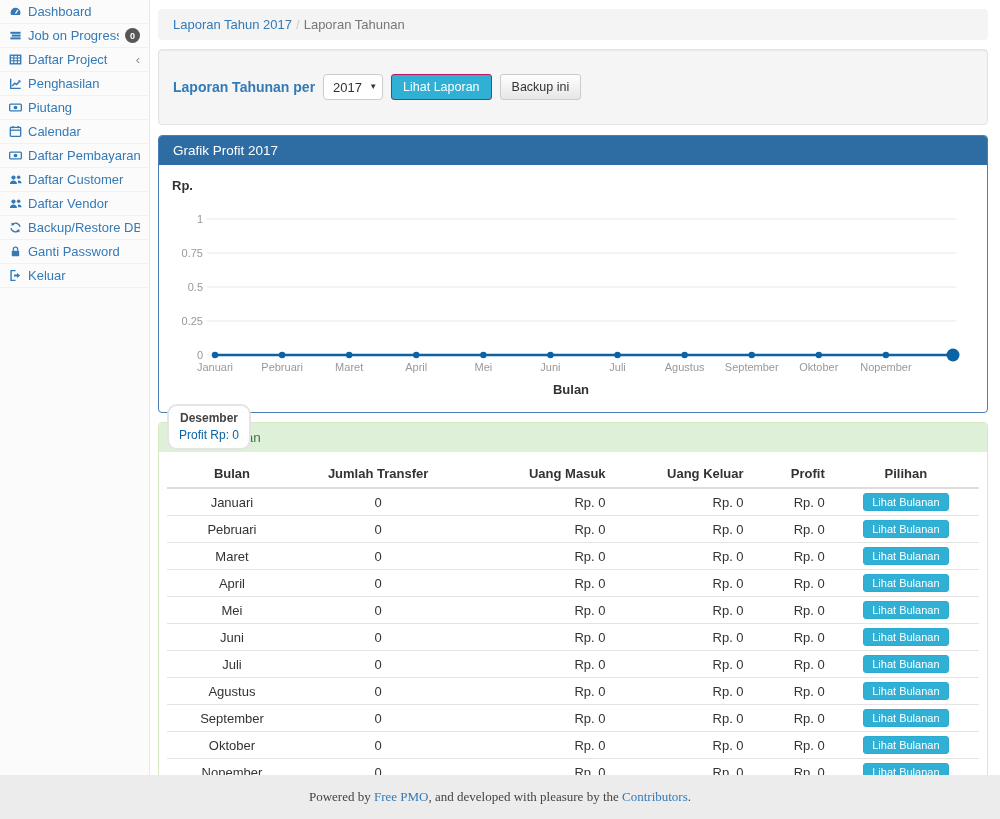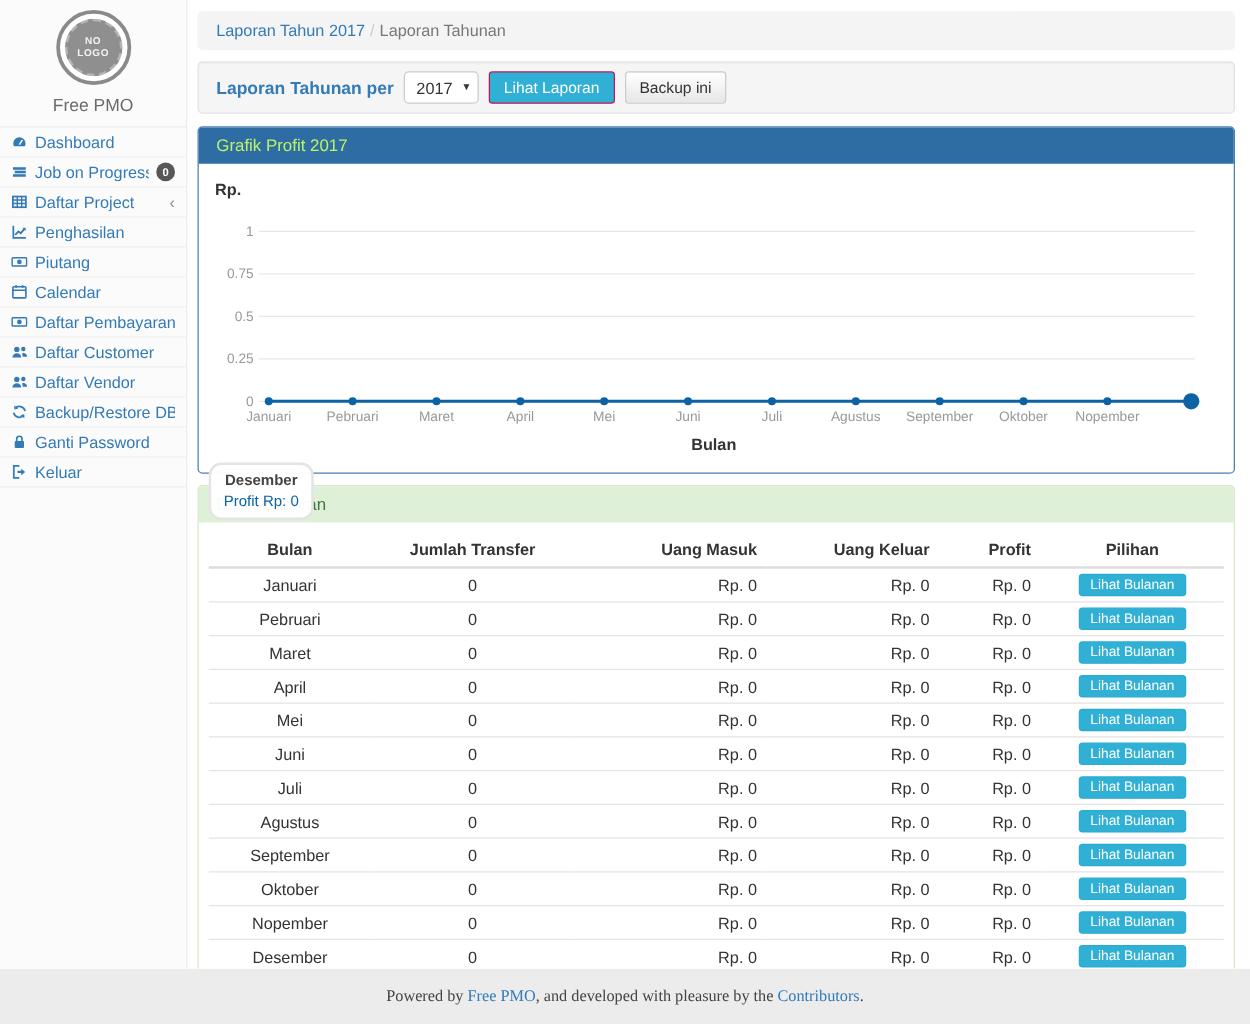--- a/index.html
+++ b/index.html
@@ -48,21 +48,21 @@
   .breadcrumb {
     background:#f4f4f4; border-radius:4px; padding:8px 15px; margin-bottom:9px;
     font-size:13px; color:#777;
   }
   .breadcrumb a { color:#337ab7; }
   .breadcrumb .sep { color:#ccc; margin:0 4px; }
 
   .well {
     background:#f5f5f5; border:1px solid #e3e3e3; border-radius:4px;
     box-shadow:inset 0 1px 1px rgba(0,0,0,.05);
-    padding:7px 14px; margin-bottom:10px;
+    padding:24px 14px; margin-bottom:10px;
     display:flex; align-items:center; gap:8px;
   }
   .filter-label { color:#337ab7; font-weight:bold; font-size:14px; }
   .select-wrap { position:relative; display:inline-block; }
   .select-wrap select {
     -webkit-appearance:none; appearance:none;
     height:26px; padding:2px 20px 2px 9px; font-size:13px; color:#333;
     background:#fff; border:1px solid #ccc; border-radius:4px;
     font-family:"Liberation Sans", sans-serif;
   }
@@ -73,21 +73,21 @@
   .btn {
     height:26px; padding:0 11px; font-size:12.5px; border-radius:3px; cursor:pointer;
     font-family:"Liberation Sans", sans-serif;
   }
   .btn-info { background:#31b0d5; border:1px solid #be185d; color:#fff; }
   .btn-default { background:linear-gradient(#fff, #e6e6e6); border:1px solid #ccc; color:#333; }
 
   .panel { border-radius:4px; background:#fff; margin-bottom:9px; }
   .panel-heading { padding:7px 14px; font-size:13.5px; border-radius:3px 3px 0 0; }
   .panel-primary { border:1px solid #4a7fb5; }
-  .panel-primary .panel-heading { background:#2e6da4; color:#bef264; }
+  .panel-primary .panel-heading { background:#2e6da4; color:#ffffff; }
   .panel-success { border:1px solid #d6e9c6; }
   .panel-success .panel-heading { background:#dff0d8; color:#3c763d; }
   .panel-body { padding:8px; position:relative; }
 
   
   .ylabel { font-weight:bold; font-size:13px; color:#333; margin:5px 0 0 5px; }
   .hover-box {
     position:absolute; background:rgba(255,255,255,.96);
     border:2px solid #e4e4e4; border-radius:10px; padding:5px 10px 6px;
     text-align:center; font-size:12px; white-space:nowrap;
@@ -112,26 +112,20 @@
     font-size:13px; color:#444;font-family:Liberation Serif, serif;
   }
   .footer a { color:#337ab7; }
 </style>
 </head>
 <body>
 
 <div class="page">
 
   <aside class="sidebar">
-    <div class="brand">
-      <div class="logo">
-        <div class="logo-inner">NO LOGO</div>
-      </div>
-      <div class="brand-name">Free PMO</div>
-    </div>
     <nav class="menu" id="menu">
         <a href="#" class="menu-item">
           <svg viewBox="0 0 14 14" aria-hidden="true">
             <path d="M7 3A5.3 5.3 0 0 0 1.7 8.3c0 .9.25 1.8.7 2.5h9.2c.45-.7.7-1.6.7-2.5A5.3 5.3 0 0 0 7 3z" fill="currentColor"></path>
             <path d="M7 9.3L9.6 5.2" stroke="#fbfbfb" stroke-width="1.3" fill="none"></path>
           </svg>
           <span class="menu-label">Dashboard</span>
         </a>
         <a href="#" class="menu-item">
           <svg viewBox="0 0 14 14" aria-hidden="true">

